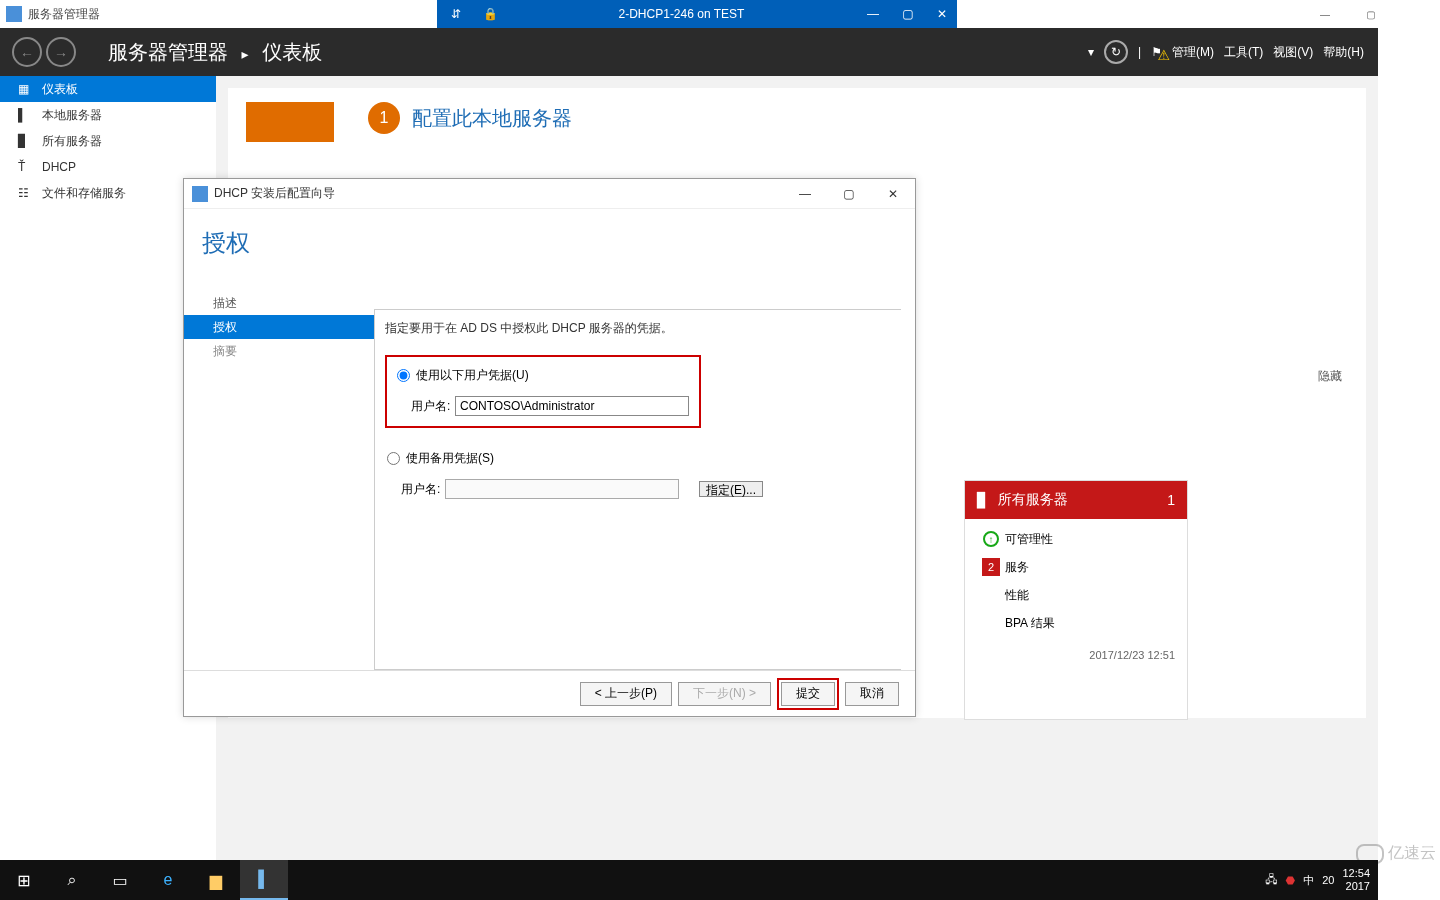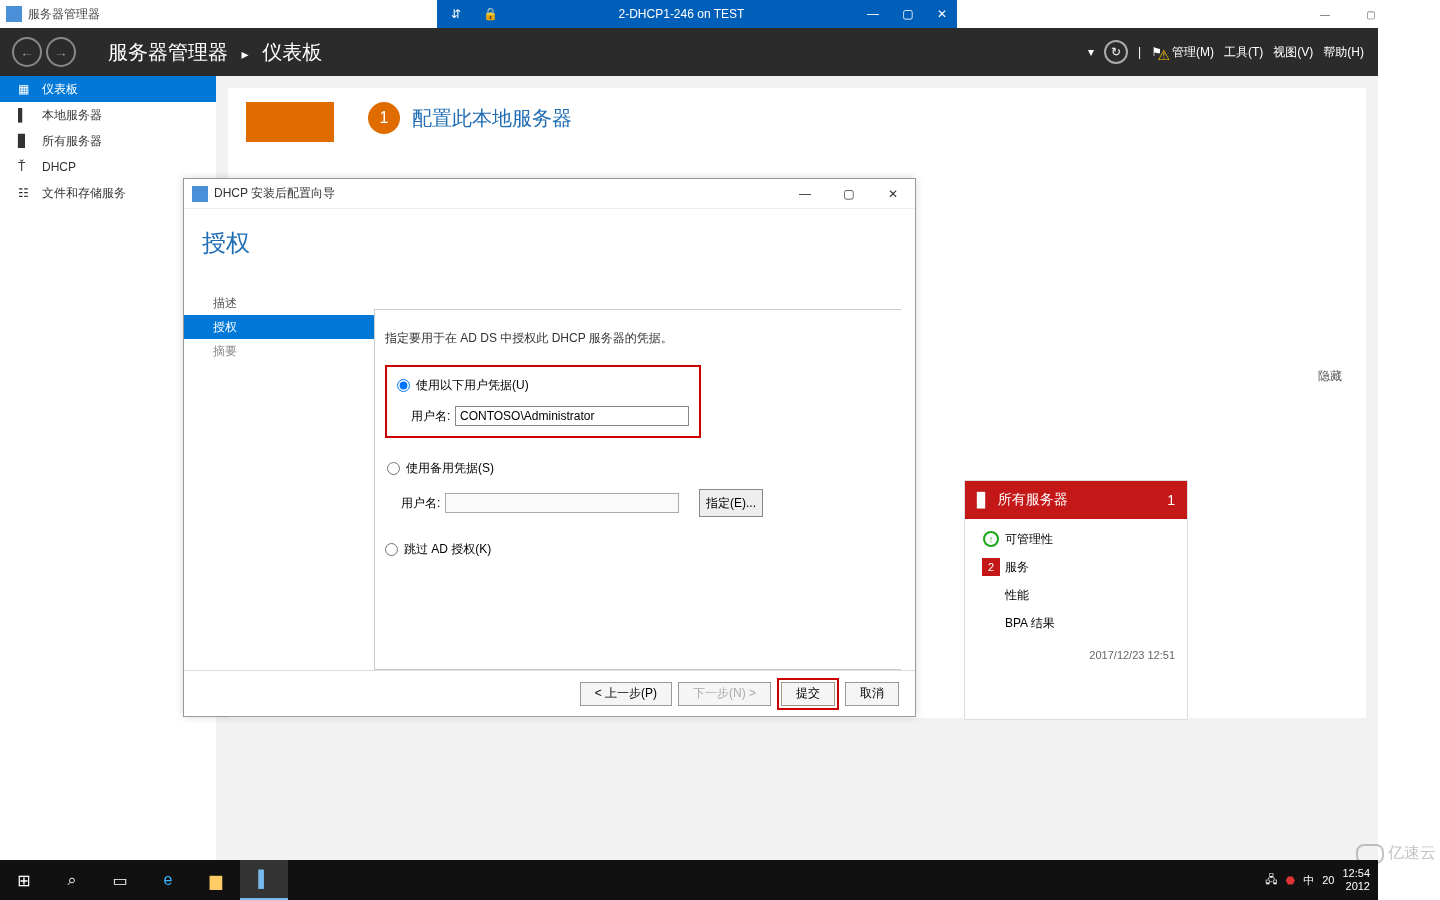--- a/index.html
+++ b/index.html
@@ -53,31 +53,31 @@
 .dialog .dlg-titlebar { height: 30px; display: flex; align-items: center; padding-left: 8px; font-size: 12px; color: #333; border-bottom: 1px solid #eee; }
 .dialog .dlg-titlebar .icon { width: 16px; height: 16px; background: #4a90d9; margin-right: 6px; }
 .dialog .dlg-titlebar .controls { margin-left: auto; display: flex; }
 .dialog .dlg-titlebar .controls span { width: 44px; height: 30px; display: flex; align-items: center; justify-content: center; font-size: 12px; color: #333; cursor: pointer; }
 .dialog .dlg-body { display: flex; height: calc(100% - 30px - 46px); }
 .dialog .dlg-left { width: 190px; padding: 18px 0 0 18px; }
 .dialog .dlg-left .heading { font-size: 24px; color: #1f6db5; font-weight: 300; margin-bottom: 32px; }
 .dialog .dlg-left .step { height: 24px; display: flex; align-items: center; font-size: 12px; color: #888; padding-left: 29px; margin-left: -18px; width: 190px; }
 .dialog .dlg-left .step.done { color: #555; }
 .dialog .dlg-left .step.current { background: #0078d7; color: #fff; }
-.dialog .dlg-right { flex: 1; border: 1px solid #ccc; border-right: none; margin: 100px 14px 0 0; padding: 20px 10px; font-size: 12px; position: relative; }
+.dialog .dlg-right { flex: 1; border: 1px solid #ccc; border-right: none; margin: 100px 14px 0 0; padding: 10px 10px; font-size: 12px; position: relative; }
 .dialog .dlg-right .desc { color: #333; margin-bottom: 18px; }
 .dialog .red-box { border: 2px solid #c00; padding: 10px; margin-bottom: 22px; width: 316px; }
 .dialog .radio-row { display: flex; align-items: center; margin-bottom: 12px; }
 .dialog .radio-row input[type=radio] { margin-right: 6px; }
 .dialog .field-row { display: flex; align-items: center; margin-top: 8px; padding-left: 14px; }
 .dialog .field-row label { width: 44px; }
 .dialog .field-row input[type=text] { width: 234px; height: 20px; border: 1px solid #888; padding: 0 4px; font-size: 12px; }
 .dialog .alt-section { margin-left: 2px; margin-bottom: 24px; }
 .dialog .alt-section .field-row input { border: 1px solid #aaa; }
-.dialog .specify-btn { height: 28px; padding: 0 6px; font-size: 12px; border: 1px solid #888; background: #eee; margin-left: 20px; }
+.dialog .specify-btn { height: 16px; padding: 0 6px; font-size: 12px; border: 1px solid #888; background: #eee; margin-left: 20px; }
 .dialog .dlg-footer { position: absolute; bottom: 0; left: 0; right: 0; height: 46px; border-top: 1px solid #ddd; display: flex; align-items: center; justify-content: flex-end; padding-right: 16px; gap: 6px; }
 .dialog .dlg-footer button { height: 24px; padding: 0 14px; font-size: 12px; border: 1px solid #999; background: #f5f5f5; cursor: pointer; }
 .dialog .dlg-footer button:disabled { color: #aaa; }
 .dialog .dlg-footer .red-wrap { border: 2px solid #c00; padding: 2px; }
 
 
 .tile { position: absolute; width: 224px; background: #fff; border: 1px solid #ddd; }
 .tile.all { top: 480px; left: 1182px; width: 224px; height: 240px; }
 .tile .tile-head { height: 38px; background: #c41818; color: #fff; display: flex; align-items: center; padding: 0 12px; font-size: 14px; }
 .tile .tile-head .icon { margin-right: 10px; }
@@ -257,24 +257,20 @@
       <div class="alt-section">
         <div class="radio-row">
           <input type="radio" style="">
           <span>使用备用凭据(S)</span>
         </div>
         <div class="field-row">
           <label>用户名:</label>
           <input type="text" disabled="" style="">
           <button class="specify-btn">指定(E)...</button>
         </div>
-      </div>
-      <div class="radio-row">
-        <input type="radio" style="">
-        <span>跳过 AD 授权(K)</span>
       </div>
     </div>
   </div>
   <div class="dlg-footer">
     <button>&lt; 上一步(P)</button>
     <button disabled="">下一步(N) &gt;</button>
     <span class="red-wrap"><button>提交</button></span>
     <button>取消</button>
   </div>
 </div>
@@ -291,16 +287,16 @@
   <div class="tbtn" style="color:#3db2ff;">e</div>
   <div class="tbtn" style="color:#ffcc66;">▆</div>
   <div class="tbtn active" style="color:#76b9ed;">▌</div>
   <div class="tray">
     <span>🖧</span>
     <span style="color:#d33;">⬣</span>
     <span>中</span>
     <span>20</span>
     <div class="time">
       <div>12:54</div>
-      <div>2012</div>
+      <div>2017</div>
     </div>
   </div>
 </div>
 
 </body></html>

